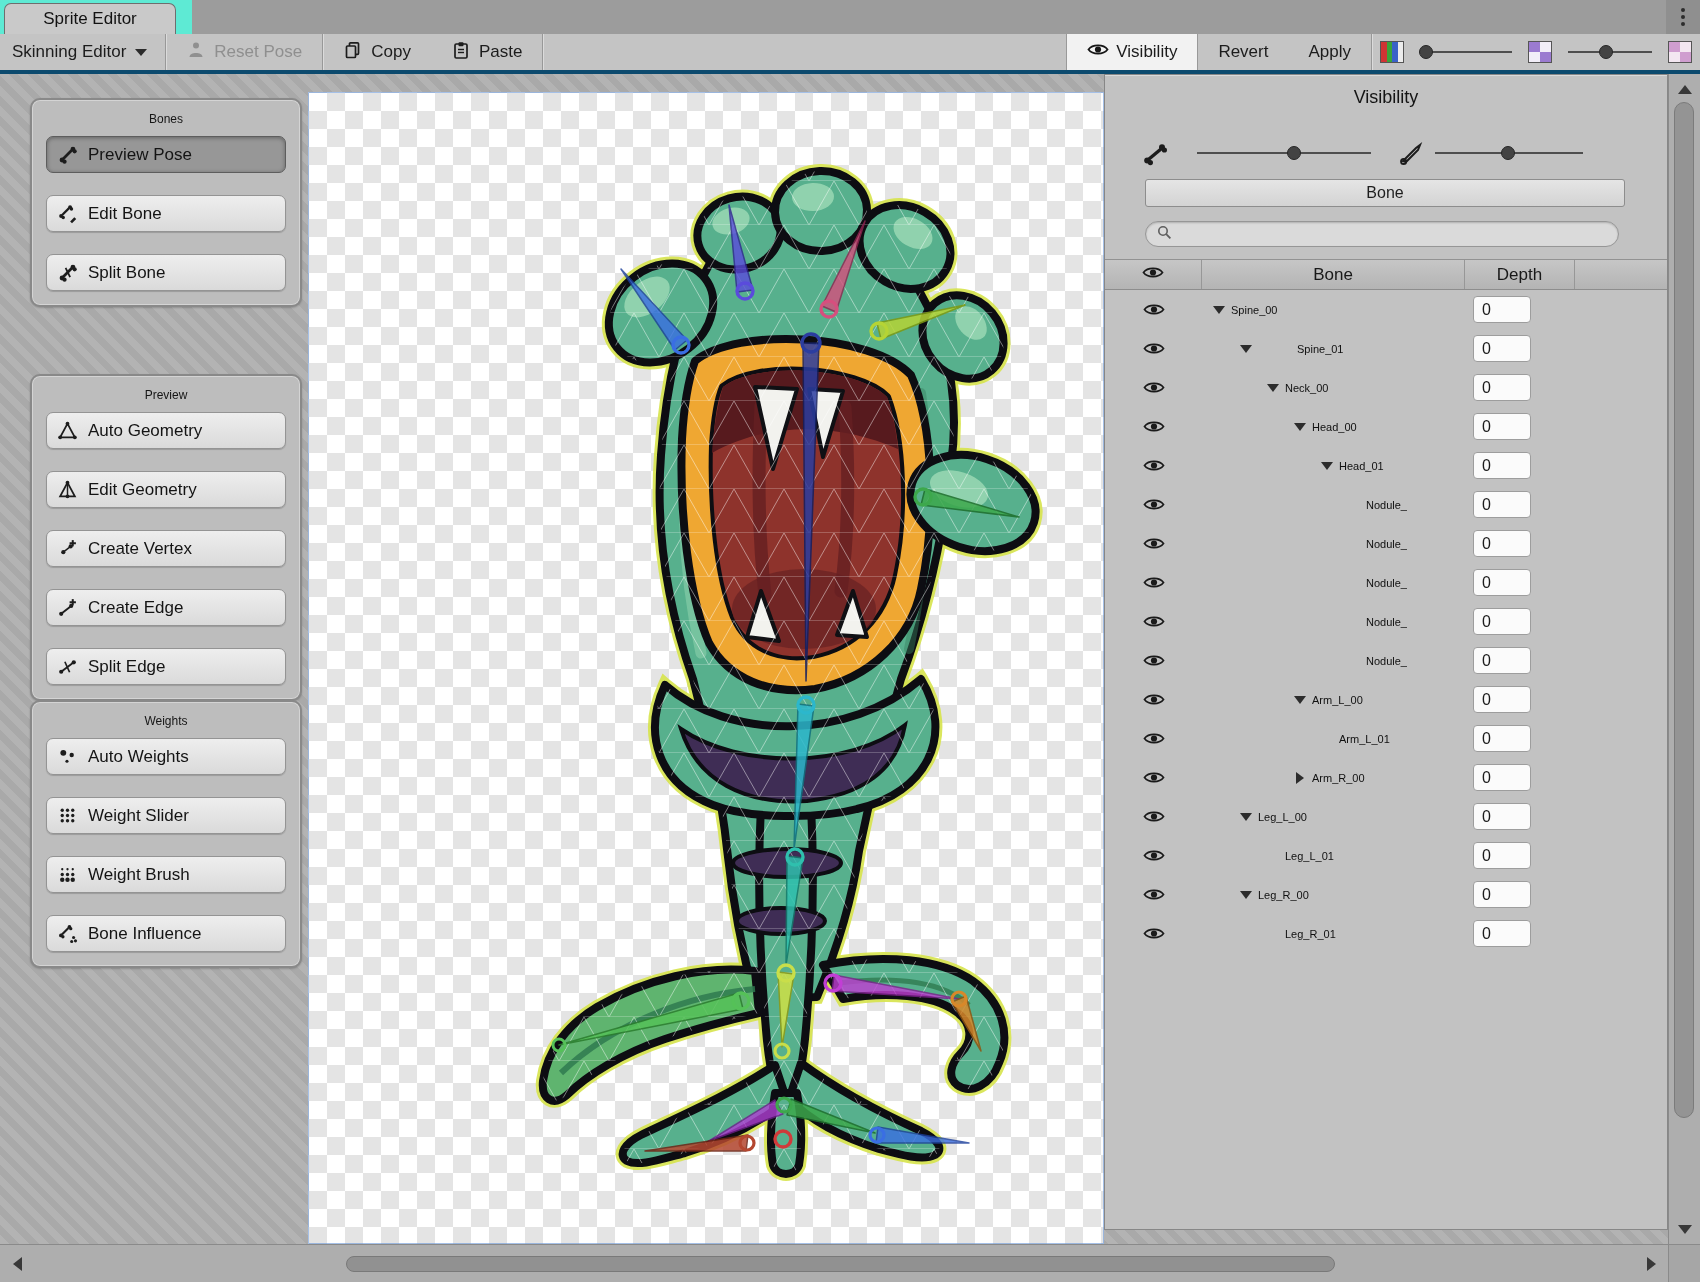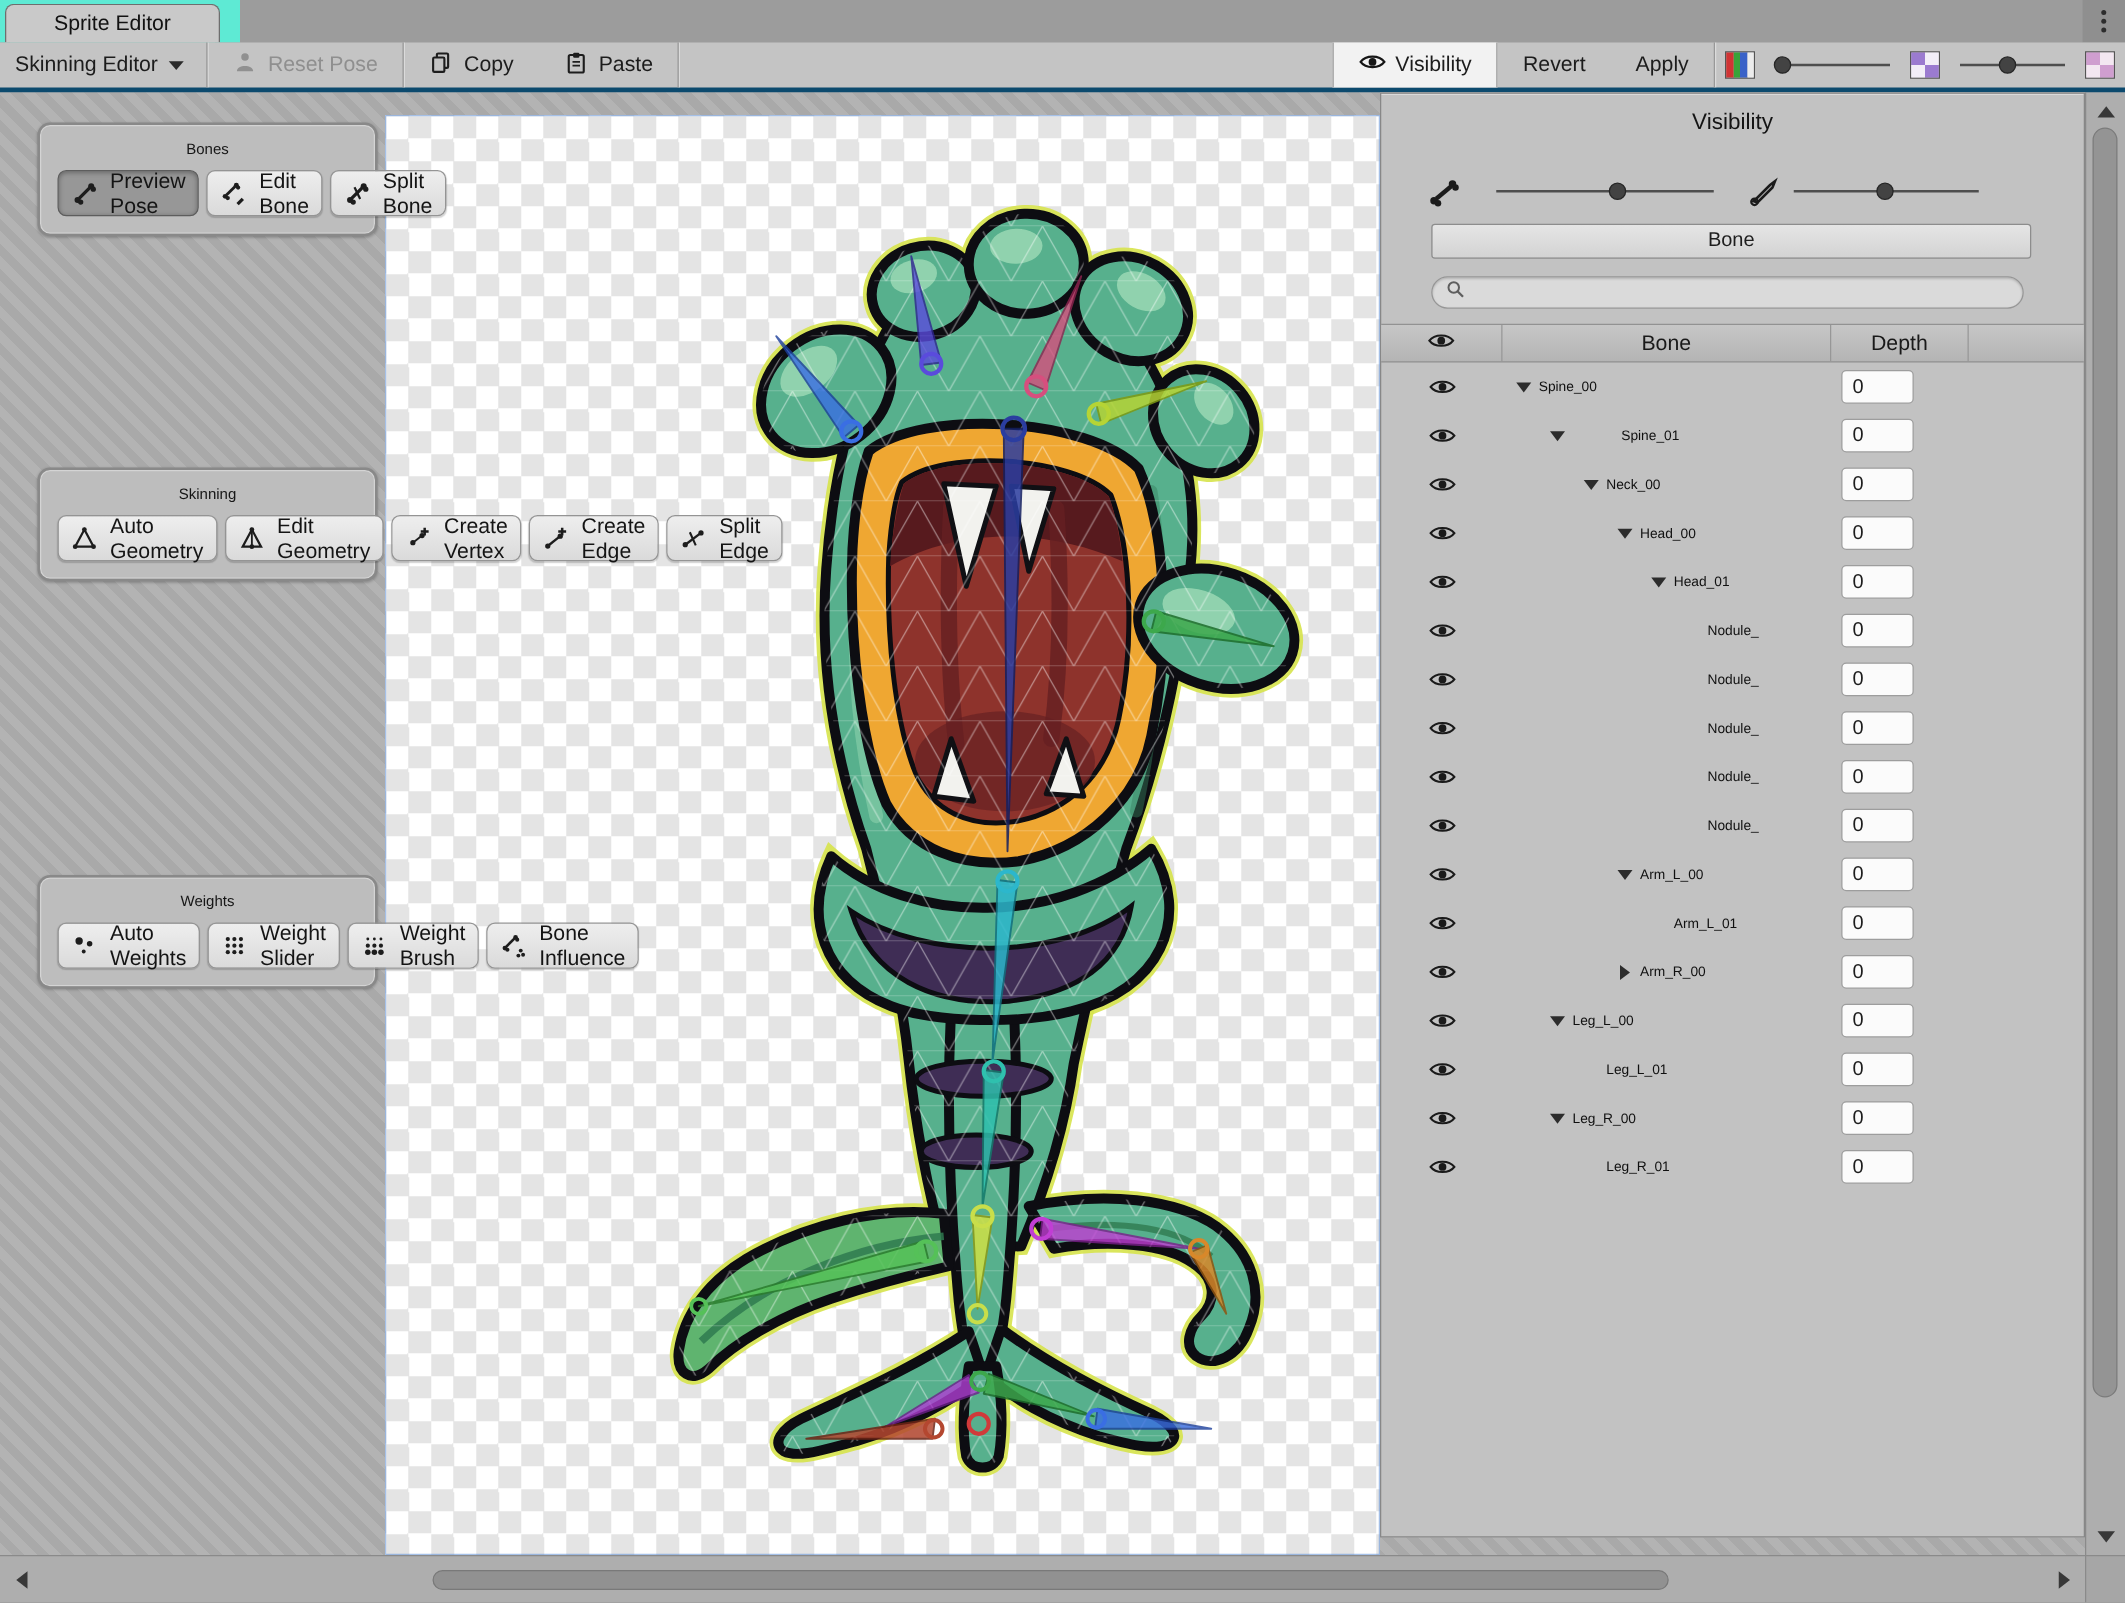--- a/index.html
+++ b/index.html
@@ -49,21 +49,21 @@
   #canvas { position:absolute; left:308px; top:18px; width:796px; height:1152px;
     background-color:#ffffff;
     background-image:conic-gradient(#e4e4e4 0 25%, #ffffff 0 50%, #e4e4e4 0 75%, #ffffff 0);
     background-size:36px 36px; border:1px solid rgba(105,150,215,.6); }
   #canvas svg { position:absolute; left:0; top:0; }
 
   
   .tool-panel { position:absolute; left:30px; width:272px; background:#bdbdbd; border:2px solid #898989;
     border-radius:10px; padding:8px 14px 14px; box-shadow:inset 0 0 0 1px rgba(255,255,255,.35), 0 1px 2px rgba(0,0,0,.2); }
   .panel-title { text-align:center; font-size:12px; color:#161616; padding:4px 0 10px; }
-  .panel-body { display:flex; flex-direction:row; gap:6px; }
+  .panel-body { display:flex; flex-direction:column; gap:22px; }
   .tool-btn { height:37px; background:linear-gradient(#eeeeee,#dadada); border:1px solid #949494;
     border-radius:7px; display:flex; align-items:center; gap:10px; padding:0 10px; font-size:17px;
     color:#141414; box-shadow:0 1px 1px rgba(0,0,0,.18); }
   .tool-btn.active { background:#979797; border-color:#5d5d5d; box-shadow:inset 0 1px 4px rgba(0,0,0,.35); }
   .tico { width:21px; height:21px; display:inline-flex; }
 
   
   #vis-panel { position:absolute; left:1104px; top:0; width:564px; height:1156px; background:#c2c2c2;
     border:1px solid #878787; box-shadow:inset 0 1px 0 rgba(255,255,255,.4); }
   .vp-title { text-align:center; font-size:18px; color:#141414; margin-top:12px; }
@@ -396,21 +396,21 @@
                 <circle cx="15.2" cy="4.8" r="2.3" fill="#1d1d1d"></circle>
                 <circle cx="16.8" cy="7" r="2" fill="#1d1d1d"></circle>
                 <line x1="8.2" y1="5.5" x2="12.5" y2="14.5" stroke="#1d1d1d" stroke-width="1.7"></line>
               </svg>
             </span>
             <span>Split Bone</span>
           </div>
         </div>
     </div>
     <div class="tool-panel" style="top:300px">
-      <div class="panel-title">Skinning</div>
+      <div class="panel-title">Preview</div>
       <div class="panel-body">
           <div class="tool-btn">
             <span class="tico">
               <svg viewBox="0 0 20 20" width="21" height="21">
                 <path d="M10 3.5 L17 16.5 L3 16.5 Z" fill="none" stroke="#1d1d1d" stroke-width="1.7"></path>
                 <circle cx="10" cy="3.5" r="1.8" fill="#1d1d1d"></circle>
                 <circle cx="17" cy="16.5" r="1.8" fill="#1d1d1d"></circle>
                 <circle cx="3" cy="16.5" r="1.8" fill="#1d1d1d"></circle>
               </svg>
             </span>

